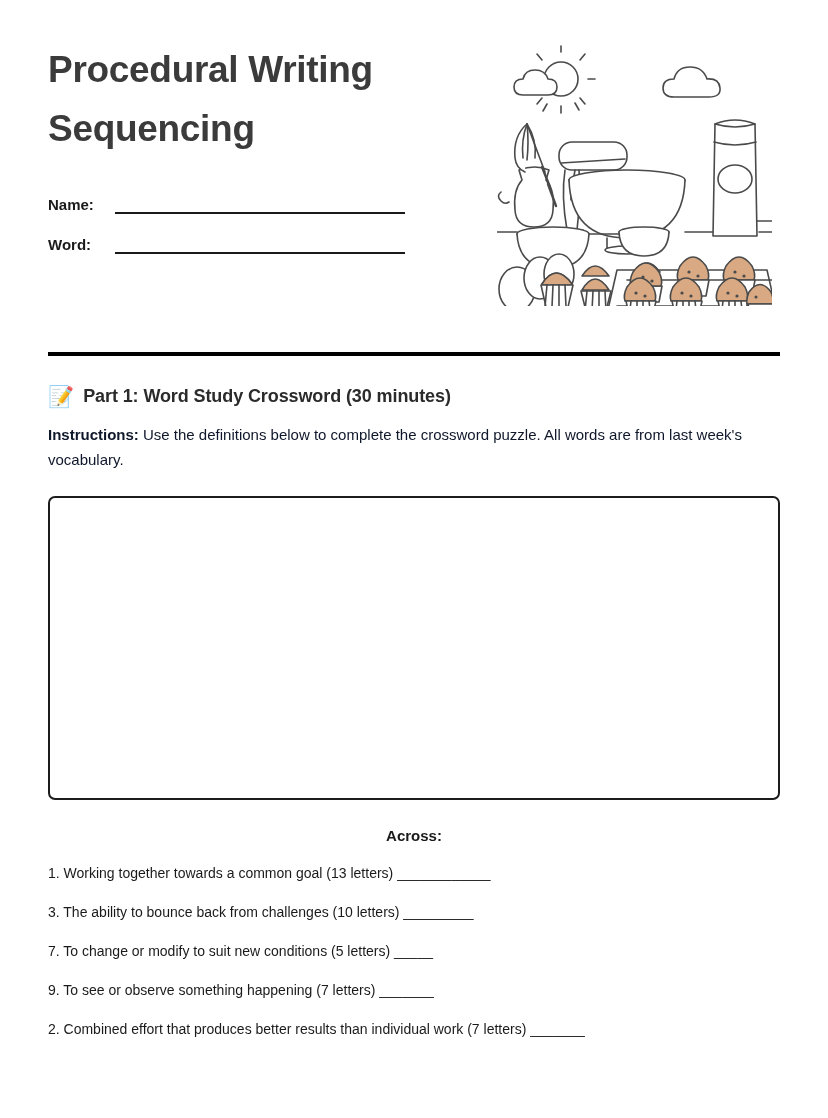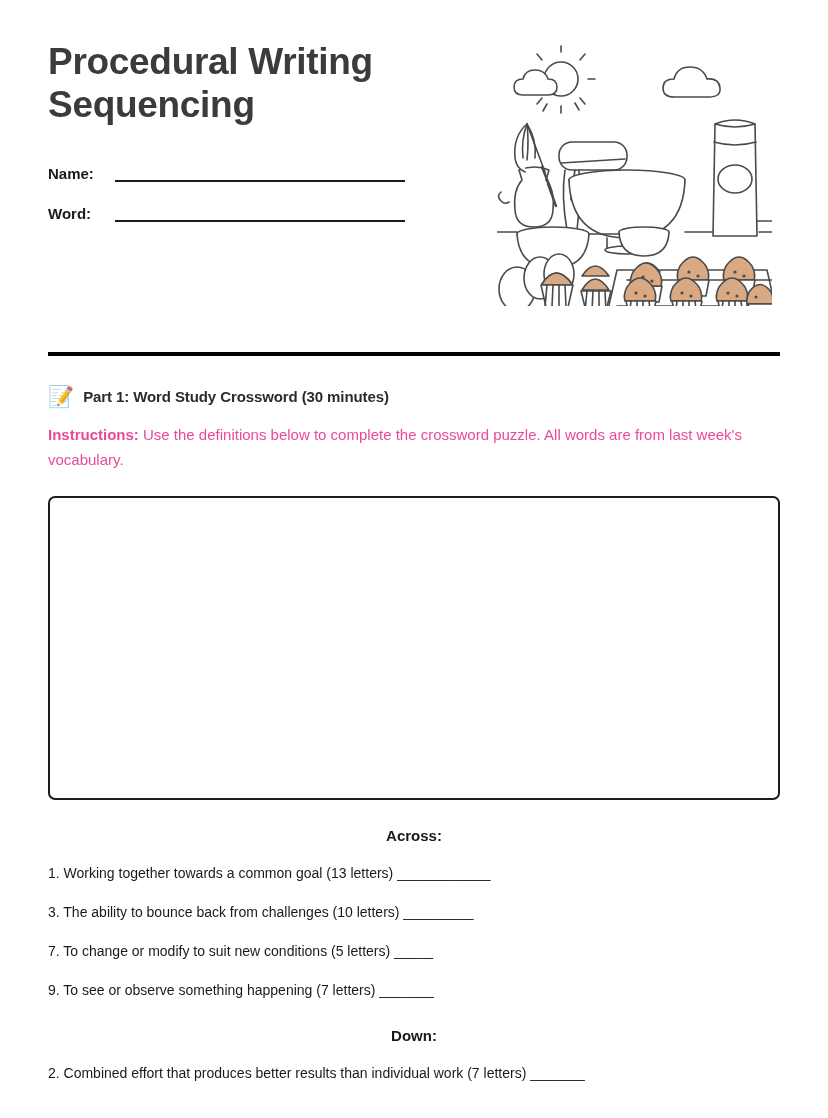--- a/index.html
+++ b/index.html
@@ -29,30 +29,30 @@
     display: flex;
     align-items: flex-start;
     justify-content: space-between;
   }
   .header-left {
     width: 430px;
     flex: none;
   }
   .title {
     font-size: 37px;
-    line-height: 43px;
+    line-height: 59px;
     font-weight: bold;
     color: #3b3b3b;
     letter-spacing: -0.3px;
     margin: 0 0 0 0;
     max-width: 380px;
   }
   .fieldrow {
     display: flex;
-    align-items: center;
+    align-items: flex-start;
     margin-top: 22px;
   }
   .fieldrow.first { margin-top: 38px; }
   .field-label {
     font-size: 15px;
     font-weight: bold;
     color: #1a1a1a;
     width: 67px;
     flex: none;
   }
@@ -88,29 +88,29 @@
     display: flex;
     align-items: center;
     gap: 9px;
     margin-top: 30px;
   }
   .section-emoji {
     font-size: 21px;
     line-height: 1;
   }
   .section-title {
-    font-size: 15px;
+    font-size: 18px;
     font-weight: bold;
     color: #2b2b2b;
     letter-spacing: -0.1px;
   }
   .instructions {
     font-size: 15px;
     line-height: 25px;
-    color: #ec4899;
+    color: #0f172a;
     max-width: 720px;
   }
   .instructions b { font-weight: bold; }
 
   
   .crossword-box {
     margin-top: 24px;
     height: 300px;
     border: 2px solid #1c1c1c;
     border-radius: 7px;
@@ -321,17 +321,16 @@
 
     <div class="crossword-box"></div>
 
     <div class="clues-heading">Across:</div>
 
     <div class="clue">1. Working together towards a common goal (13 letters) ____________</div>
     <div class="clue">3. The ability to bounce back from challenges (10 letters) _________</div>
     <div class="clue">7. To change or modify to suit new conditions (5 letters) _____</div>
     <div class="clue">9. To see or observe something happening (7 letters) _______</div>
 
-    <div class="clues-heading">Down:</div>
 
     <div class="clue">2. Combined effort that produces better results than individual work (7 letters) _______</div>
   </div>
 </div>
 
 </body></html>

